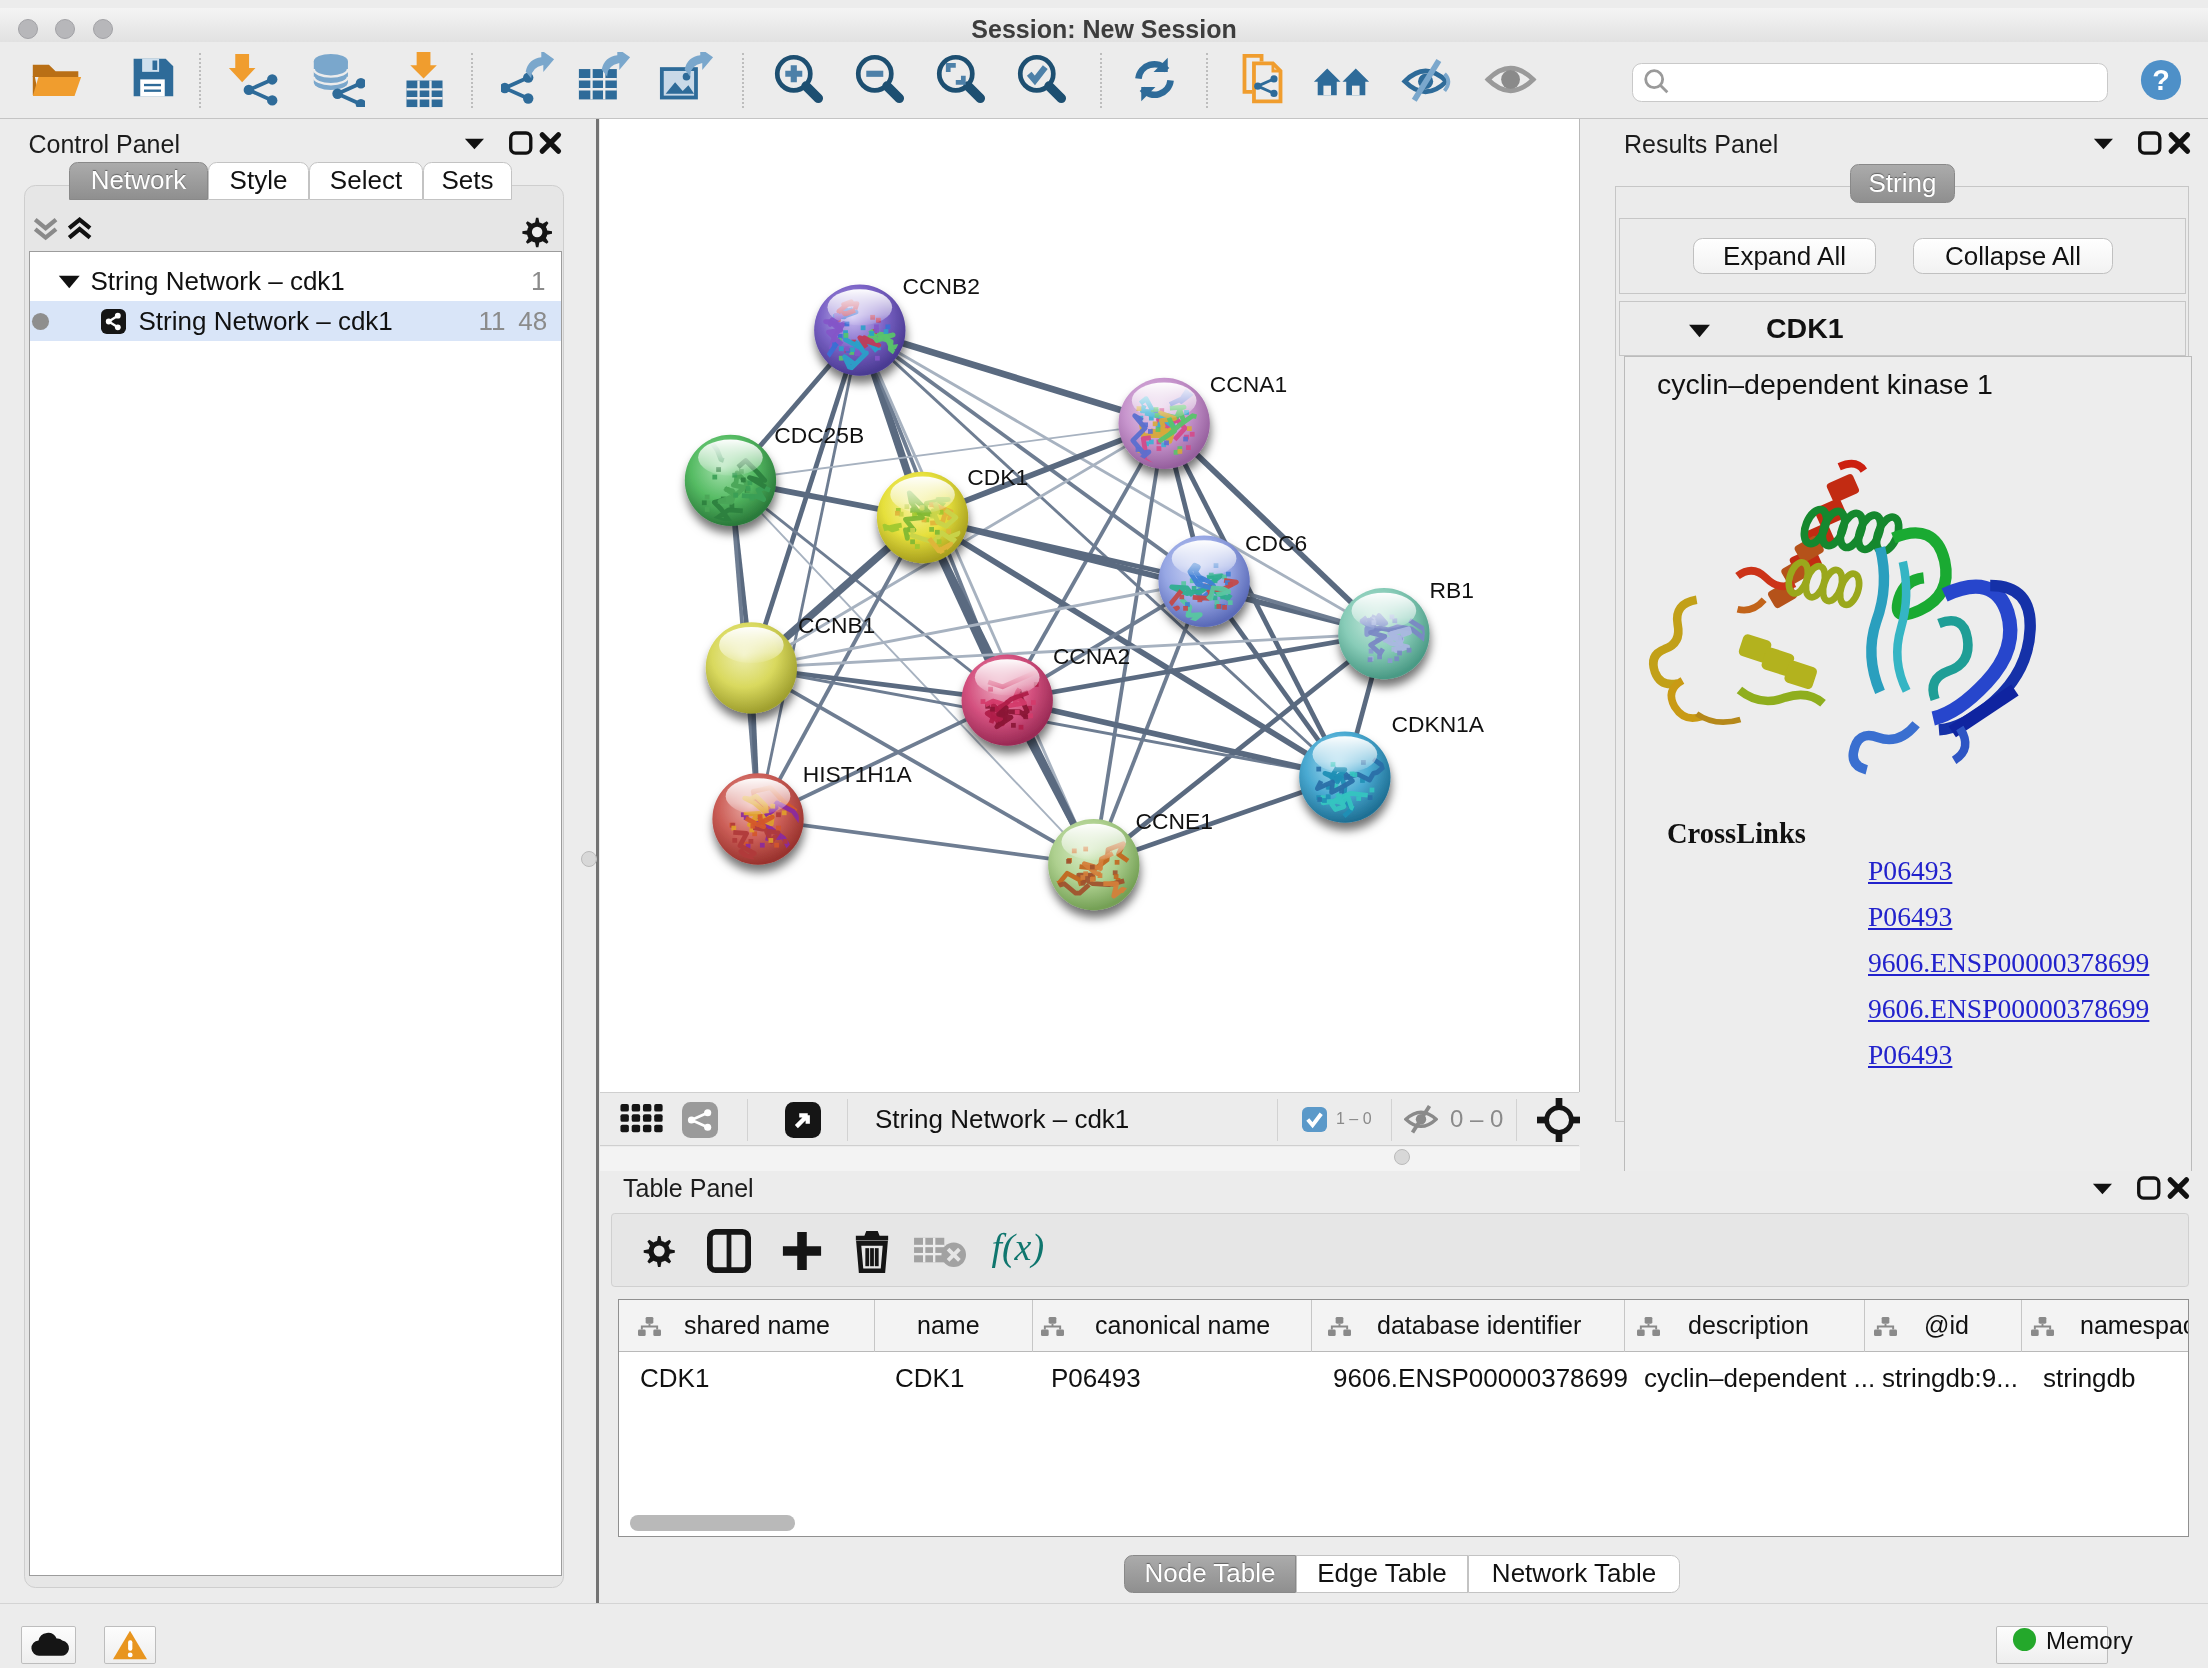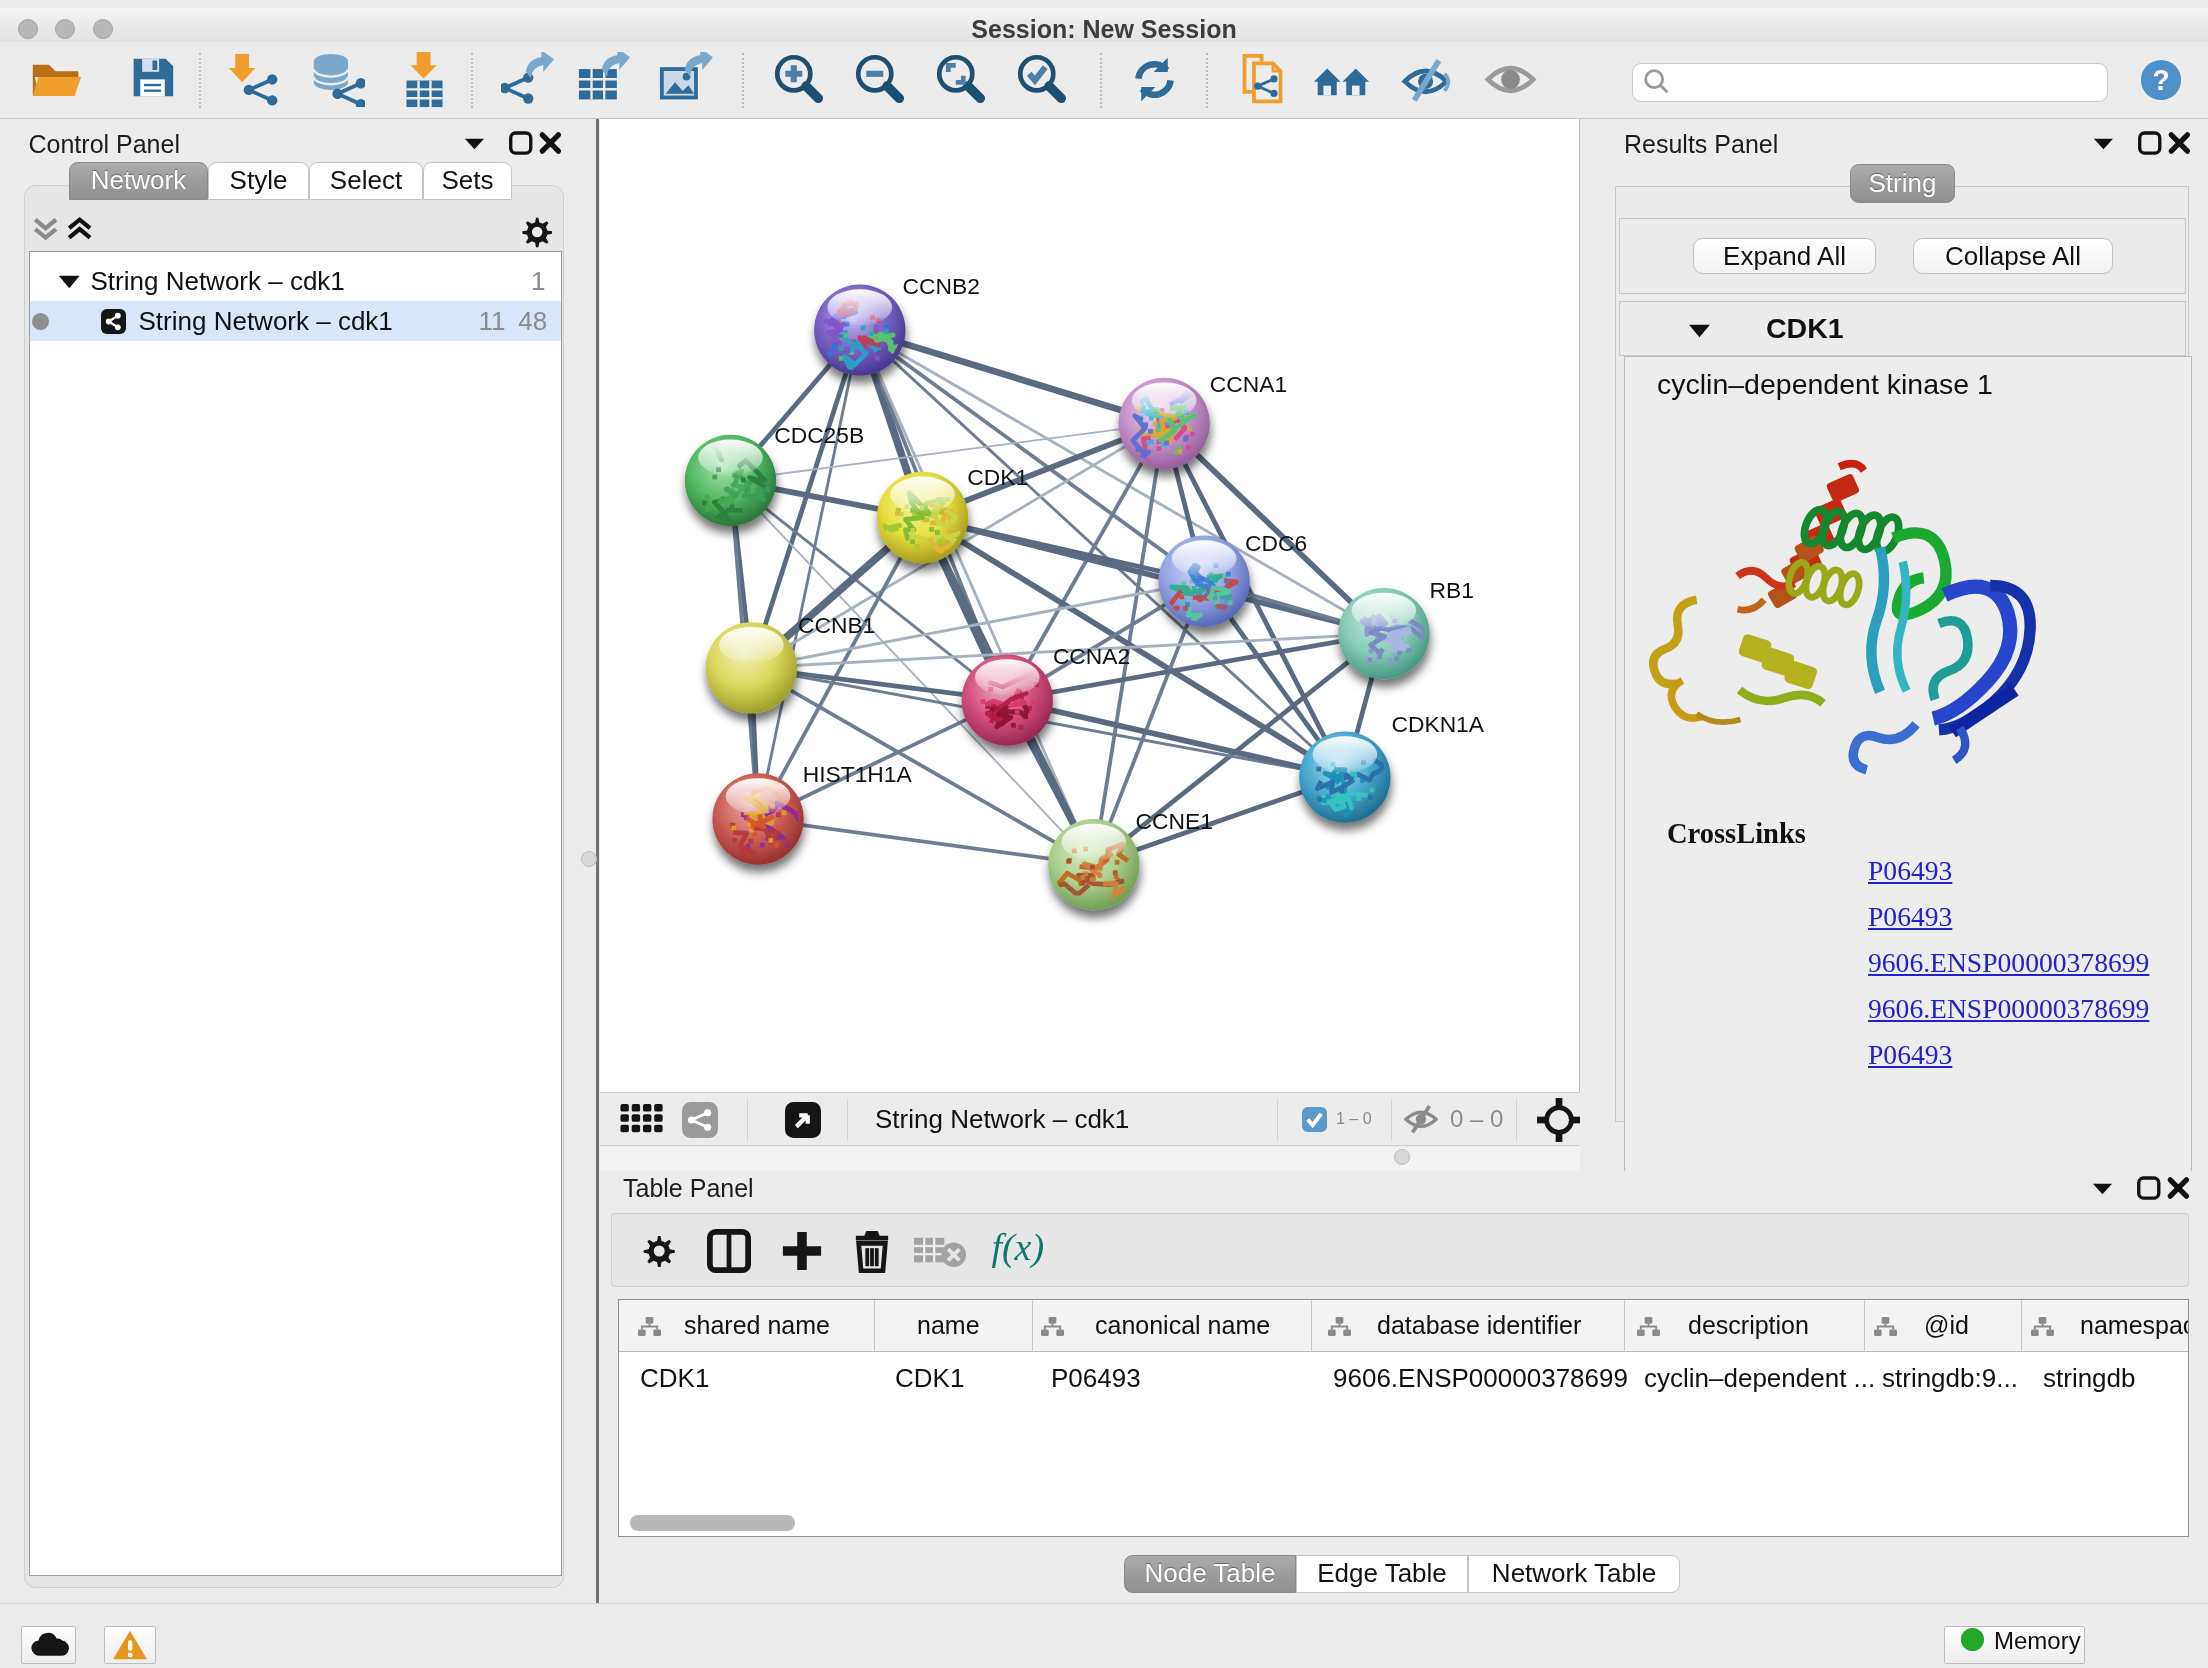--- a/index.html
+++ b/index.html
@@ -1017,20 +1017,20 @@
       <path d="M12,26 a8,8 0 0 1 -1,-16 a10,10 0 0 1 19,-2 a7,7 0 0 1 6,2 a7.5,7.5 0 0 1 -2,16 Z" fill="#151515"></path>
     </svg>
   </div>
   <div class="sbtn" style="left:104px; width:52px;">
     <svg width="40" height="34" viewBox="0 0 42 36" style="position:absolute;left:4.8px;top:1px;">
       <path d="M21,3 L39,33 L3,33 Z" fill="#e8951f"></path>
       <rect x="19" y="13" width="4.5" height="11" rx="2" fill="#fff"></rect>
       <circle cx="21.2" cy="28.5" r="2.6" fill="#fff"></circle>
     </svg>
   </div>
-  <div class="sbtn" style="left:1944px; width:141px;">
+  <div class="sbtn" style="left:1996px; width:112px;">
     <svg width="25" height="25" viewBox="0 0 26 26" style="position:absolute;left:15px;top:0px;">
         <circle cx="13" cy="13" r="12" fill="#24a82b"></circle>
       </svg>
     <span style="position:absolute;left:49px;top:0px;font-size:24px;color:#111;">Memory</span>
   </div>
 </div>
 
 
 </body></html>

